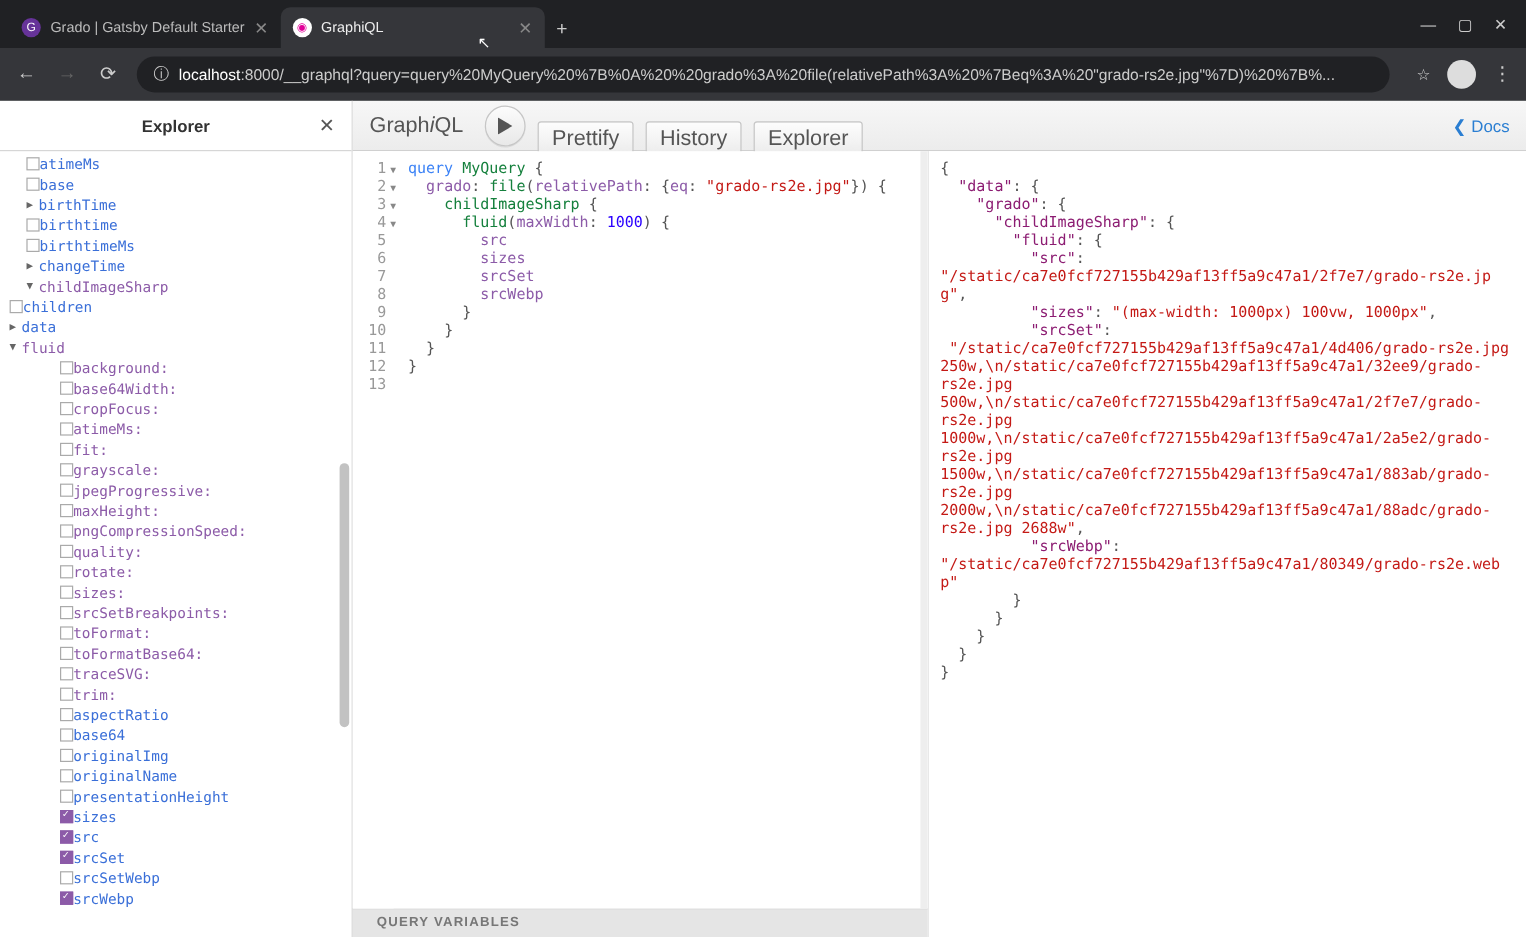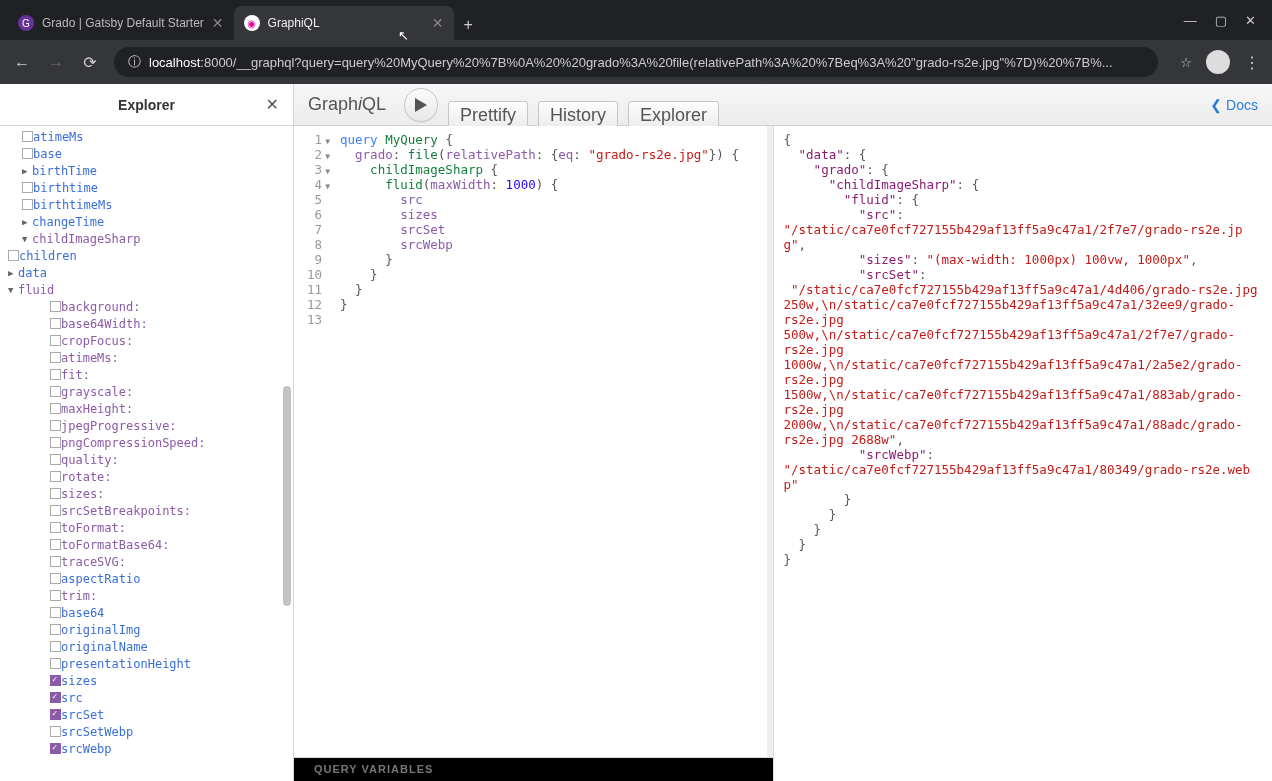--- a/index.html
+++ b/index.html
@@ -55,21 +55,21 @@
 .kw { color: #3b82f6; }
 .fn { color: #15803d; }
 .attr { color: #8c5ba8; }
 .str { color: #c41a16; }
 .num { color: #2a00ff; }
 .punc { color: #555; }
 .result-col { flex: 1; background: #fff; font-family: Consolas, monospace; font-size: 12.5px; line-height: 15px; padding: 6px 10px; overflow: auto; min-width: 0; }
 .rk { color: #8c1c72; }
 .rs { color: #c41a16; }
 .rp { color: #555; }
-.query-vars { height: 24px; background: #000000; border-top: 1px solid #ddd; color: #777; font-size: 11px; font-weight: 600; letter-spacing: 1px; padding: 5px 20px 0; }
+.query-vars { height: 24px; background: #e5e5e5; border-top: 1px solid #ddd; color: #777; font-size: 11px; font-weight: 600; letter-spacing: 1px; padding: 5px 20px 0; }
 .cursor-pointer { position: absolute; left: 398px; top: 28px; color: #fff; font-size: 13px; }
 </style>
 </head>
 <body>
 
 <div class="browser-chrome">
   <div class="tabs-bar">
     <div id="tabs-mount" style="display: flex;">
         <div class="tab">
           <span class="favicon" style="background: rgb(102, 51, 153); color: rgb(255, 255, 255);">G</span>
@@ -171,28 +171,28 @@
           <div class="tree-item ind-3">
             <span class="cb"></span>
             <span>fit:</span>
           </div>
           <div class="tree-item ind-3">
             <span class="cb"></span>
             <span>grayscale:</span>
           </div>
           <div class="tree-item ind-3">
             <span class="cb"></span>
+            <span>jpegProgressive:</span>
+          </div>
+          <div class="tree-item ind-3">
+            <span class="cb"></span>
             <span>maxHeight:</span>
           </div>
           <div class="tree-item ind-3">
             <span class="cb"></span>
-            <span>jpegProgressive:</span>
-          </div>
-          <div class="tree-item ind-3">
-            <span class="cb"></span>
             <span>pngCompressionSpeed:</span>
           </div>
           <div class="tree-item ind-3">
             <span class="cb"></span>
             <span>quality:</span>
           </div>
           <div class="tree-item ind-3">
             <span class="cb"></span>
             <span>rotate:</span>
           </div>
@@ -209,27 +209,27 @@
             <span>toFormat:</span>
           </div>
           <div class="tree-item ind-3">
             <span class="cb"></span>
             <span>toFormatBase64:</span>
           </div>
           <div class="tree-item ind-3">
             <span class="cb"></span>
             <span>traceSVG:</span>
           </div>
+          <div class="tree-item ind-3">
+            <span class="cb"></span>
+            <span>trim:</span>
+          </div>
           <div class="tree-item ind-3 blue">
             <span class="cb"></span>
             <span>aspectRatio</span>
-          </div>
-          <div class="tree-item ind-3">
-            <span class="cb"></span>
-            <span>trim:</span>
           </div>
           <div class="tree-item ind-3 blue">
             <span class="cb"></span>
             <span>base64</span>
           </div>
           <div class="tree-item ind-3 blue">
             <span class="cb"></span>
             <span>originalImg</span>
           </div>
           <div class="tree-item ind-3 blue">

